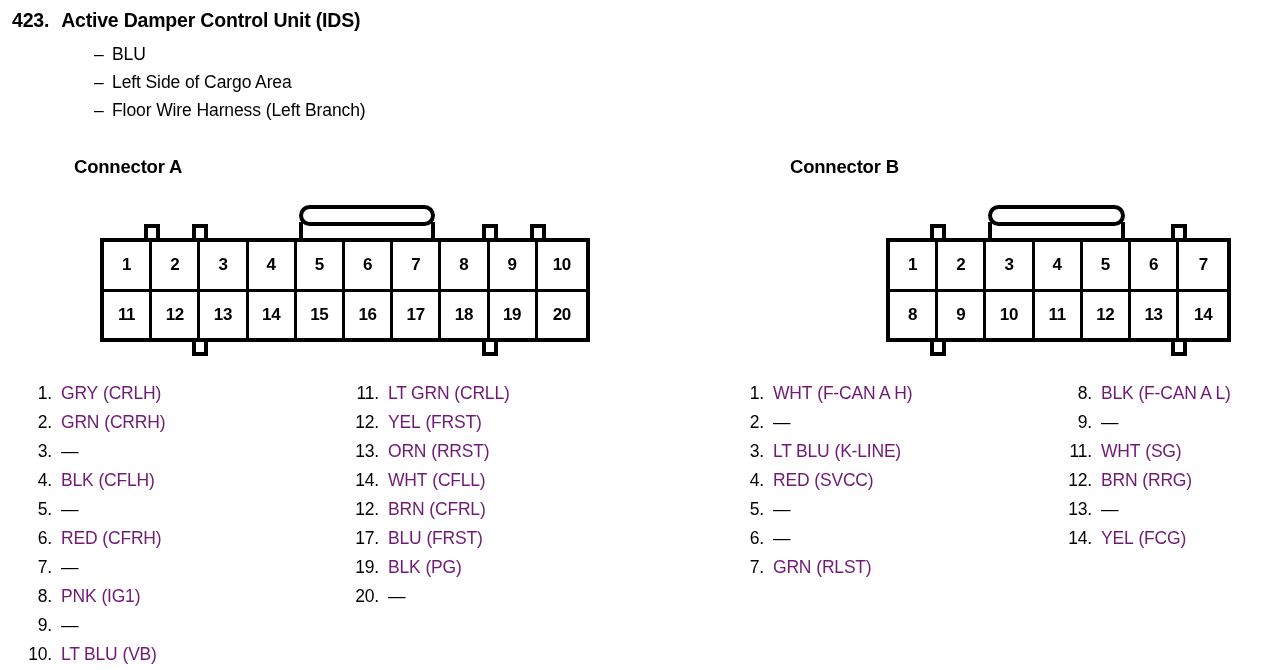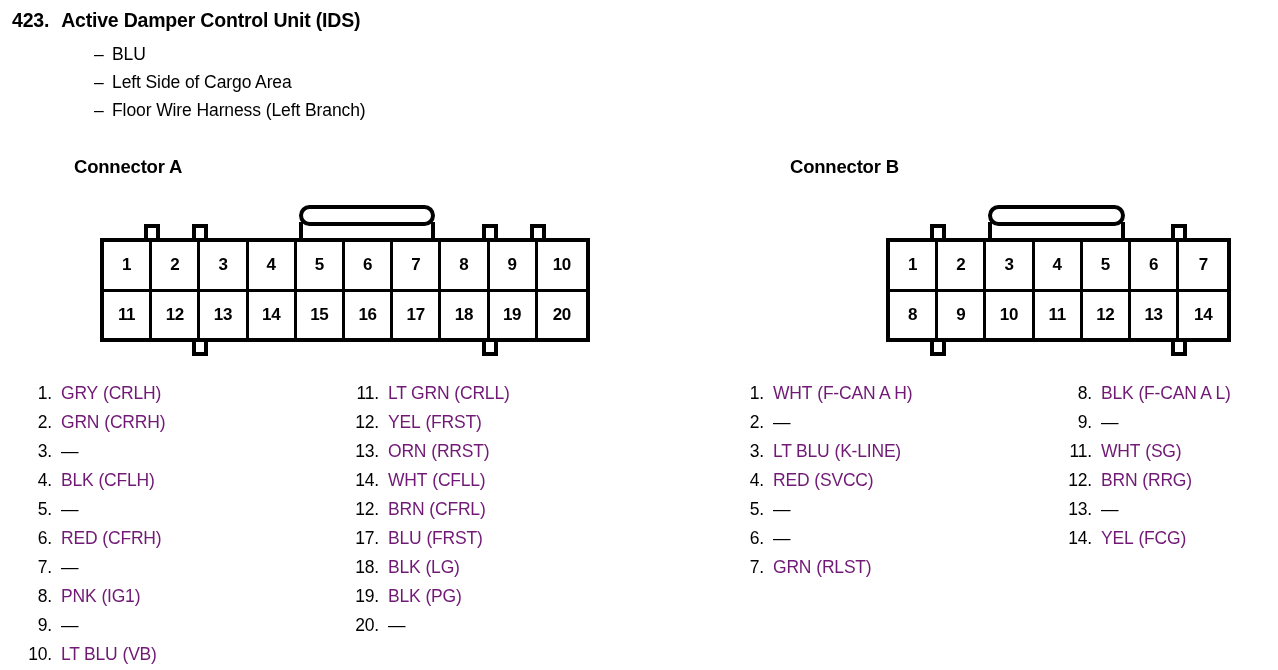--- a/index.html
+++ b/index.html
@@ -279,21 +279,20 @@
     <div class="pin-row"><span class="pin-num">9.</span><span class="pin-empty">—</span></div>
     <div class="pin-row"><span class="pin-num">10.</span><span class="pin-wire">LT BLU</span><span class="pin-sig">(VB)</span></div>
   </div>
 <div class="pin-list" id="pins-a-2">
     <div class="pin-row"><span class="pin-num">11.</span><span class="pin-wire">LT GRN</span><span class="pin-sig">(CRLL)</span></div>
     <div class="pin-row"><span class="pin-num">12.</span><span class="pin-wire">YEL</span><span class="pin-sig">(FRST)</span></div>
     <div class="pin-row"><span class="pin-num">13.</span><span class="pin-wire">ORN</span><span class="pin-sig">(RRST)</span></div>
     <div class="pin-row"><span class="pin-num">14.</span><span class="pin-wire">WHT</span><span class="pin-sig">(CFLL)</span></div>
     <div class="pin-row"><span class="pin-num">12.</span><span class="pin-wire">BRN</span><span class="pin-sig">(CFRL)</span></div>
     <div class="pin-row"><span class="pin-num">17.</span><span class="pin-wire">BLU</span><span class="pin-sig">(FRST)</span></div>
-    <div class="pin-row"><span class="pin-num">18.</span><span class="pin-wire">BLK</span><span class="pin-sig">(LG)</span></div>
     <div class="pin-row"><span class="pin-num">19.</span><span class="pin-wire">BLK</span><span class="pin-sig">(PG)</span></div>
     <div class="pin-row"><span class="pin-num">20.</span><span class="pin-empty">—</span></div>
   </div>
 <div class="pin-list" id="pins-b-1">
     <div class="pin-row"><span class="pin-num">1.</span><span class="pin-wire">WHT</span><span class="pin-sig">(F-CAN A H)</span></div>
     <div class="pin-row"><span class="pin-num">2.</span><span class="pin-empty">—</span></div>
     <div class="pin-row"><span class="pin-num">3.</span><span class="pin-wire">LT BLU</span><span class="pin-sig">(K-LINE)</span></div>
     <div class="pin-row"><span class="pin-num">4.</span><span class="pin-wire">RED</span><span class="pin-sig">(SVCC)</span></div>
     <div class="pin-row"><span class="pin-num">5.</span><span class="pin-empty">—</span></div>
     <div class="pin-row"><span class="pin-num">6.</span><span class="pin-empty">—</span></div>

